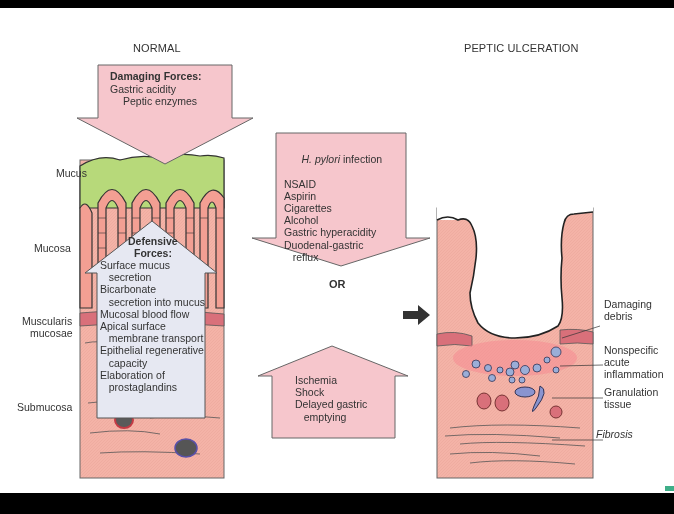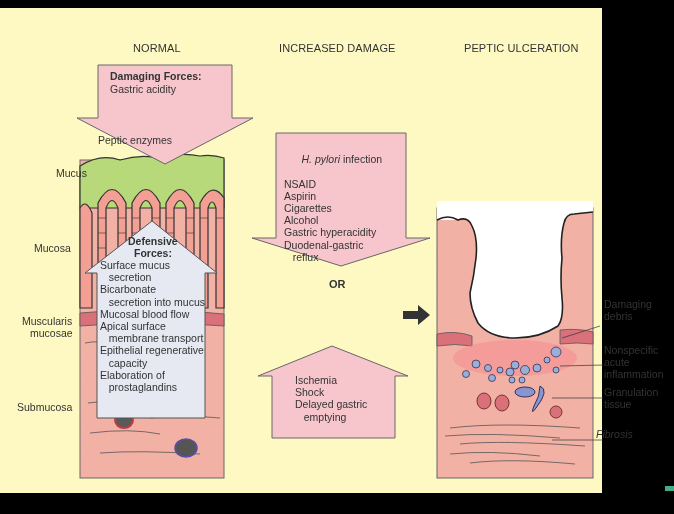--- a/index.html
+++ b/index.html
@@ -1,17 +1,17 @@
 <!DOCTYPE html>
 <html><head>
 <meta charset="utf-8">
 <style>
   html, body { margin:0; padding:0; background:#000; }
   body { width:674px; height:514px; position:relative; overflow:hidden; font-family:"Liberation Sans", sans-serif; }
-  #canvas { position:absolute; left:0; top:8px; width:602px; height:485px; background:#fef9c3; }
+  #canvas { position:absolute; left:0; top:8px; width:674px; height:485px; background:#ffffff; }
   .lbl { position:absolute; font-size:10.5px; color:#333; line-height:12px; white-space:nowrap; }
   .hdr { position:absolute; font-size:11px; color:#333; letter-spacing:0.1px; }
   .txt { position:absolute; font-size:10.5px; color:#333; line-height:12.2px; white-space:pre; }
   .bold { font-weight:bold; }
   svg { position:absolute; left:0; top:0; }
   #caption { position:absolute; left:8px; top:474px; font-size:10px; color:#3a9a7a; font-weight:normal; letter-spacing:1px;margin-top:36px; }
   #teal-mark { position:absolute; left:665px; top:478px; width:9px; height:5px; background:#3fae88; }
 </style>
 </head>
 <body>
@@ -127,26 +127,25 @@
       <g stroke="#333" stroke-width="0.7">
         <line x1="600" y1="318" x2="562" y2="330"></line>
         <line x1="603" y1="357" x2="560" y2="358"></line>
         <line x1="603" y1="390" x2="552" y2="390"></line>
         <line x1="603" y1="432" x2="552" y2="432"></line>
       </g>
     </g>
   </svg>
 
   <div class="hdr" style="left:133px;top:34px;">NORMAL</div>
-  <div class="hdr" style="left:279px;top:34px;">INCREASED DAMAGE</div>
   <div class="hdr" style="left:464px;top:34px;">PEPTIC ULCERATION</div>
 
   <div class="txt bold" style="left:110px;top:62px;">Damaging Forces:</div>
   <div class="txt" style="left:110px;top:75px;">Gastric acidity</div>
-  <div class="txt" style="left:98px;top:87px;margin-top:39px;">Peptic enzymes</div>
+  <div class="txt" style="left:123px;top:87px;">Peptic enzymes</div>
 
   <div class="lbl" style="left:56px;top:159px;">Mucus</div>
   <div class="lbl" style="left:34px;top:234px;">Mucosa</div>
   <div class="lbl" style="left:22px;top:307px;">Muscularis</div>
   <div class="lbl" style="left:30px;top:319px;text-align:center;">mucosae</div>
   <div class="lbl" style="left:17px;top:393px;">Submucosa</div>
 
   <div class="txt bold" style="left:128px;top:227px;">Defensive</div>
   <div class="txt bold" style="left:134px;top:239px;">Forces:</div>
   <div id="def-items" style="position:absolute;left:100px;top:251px;">

